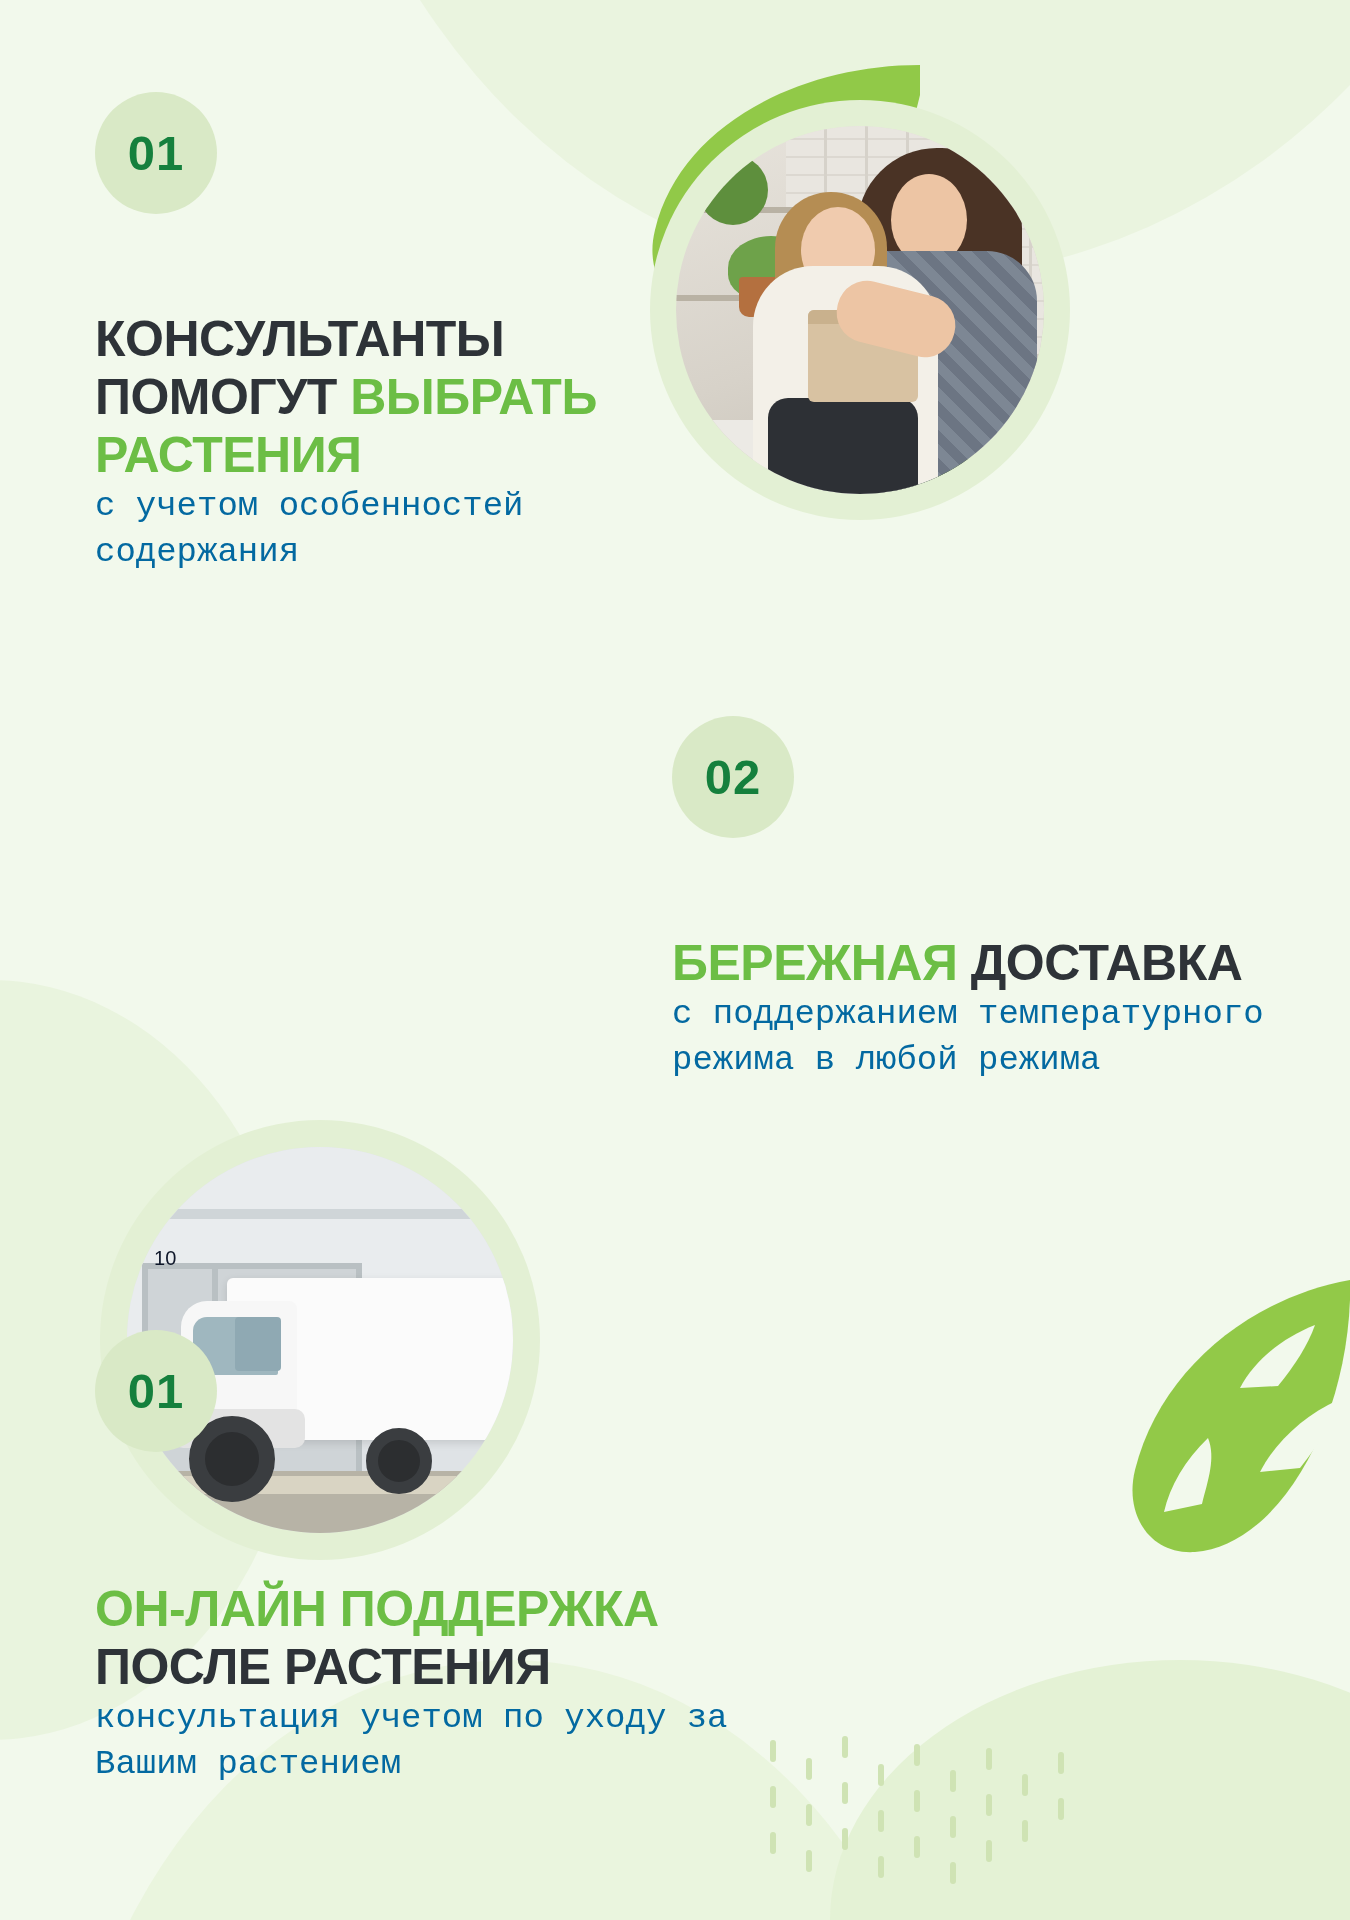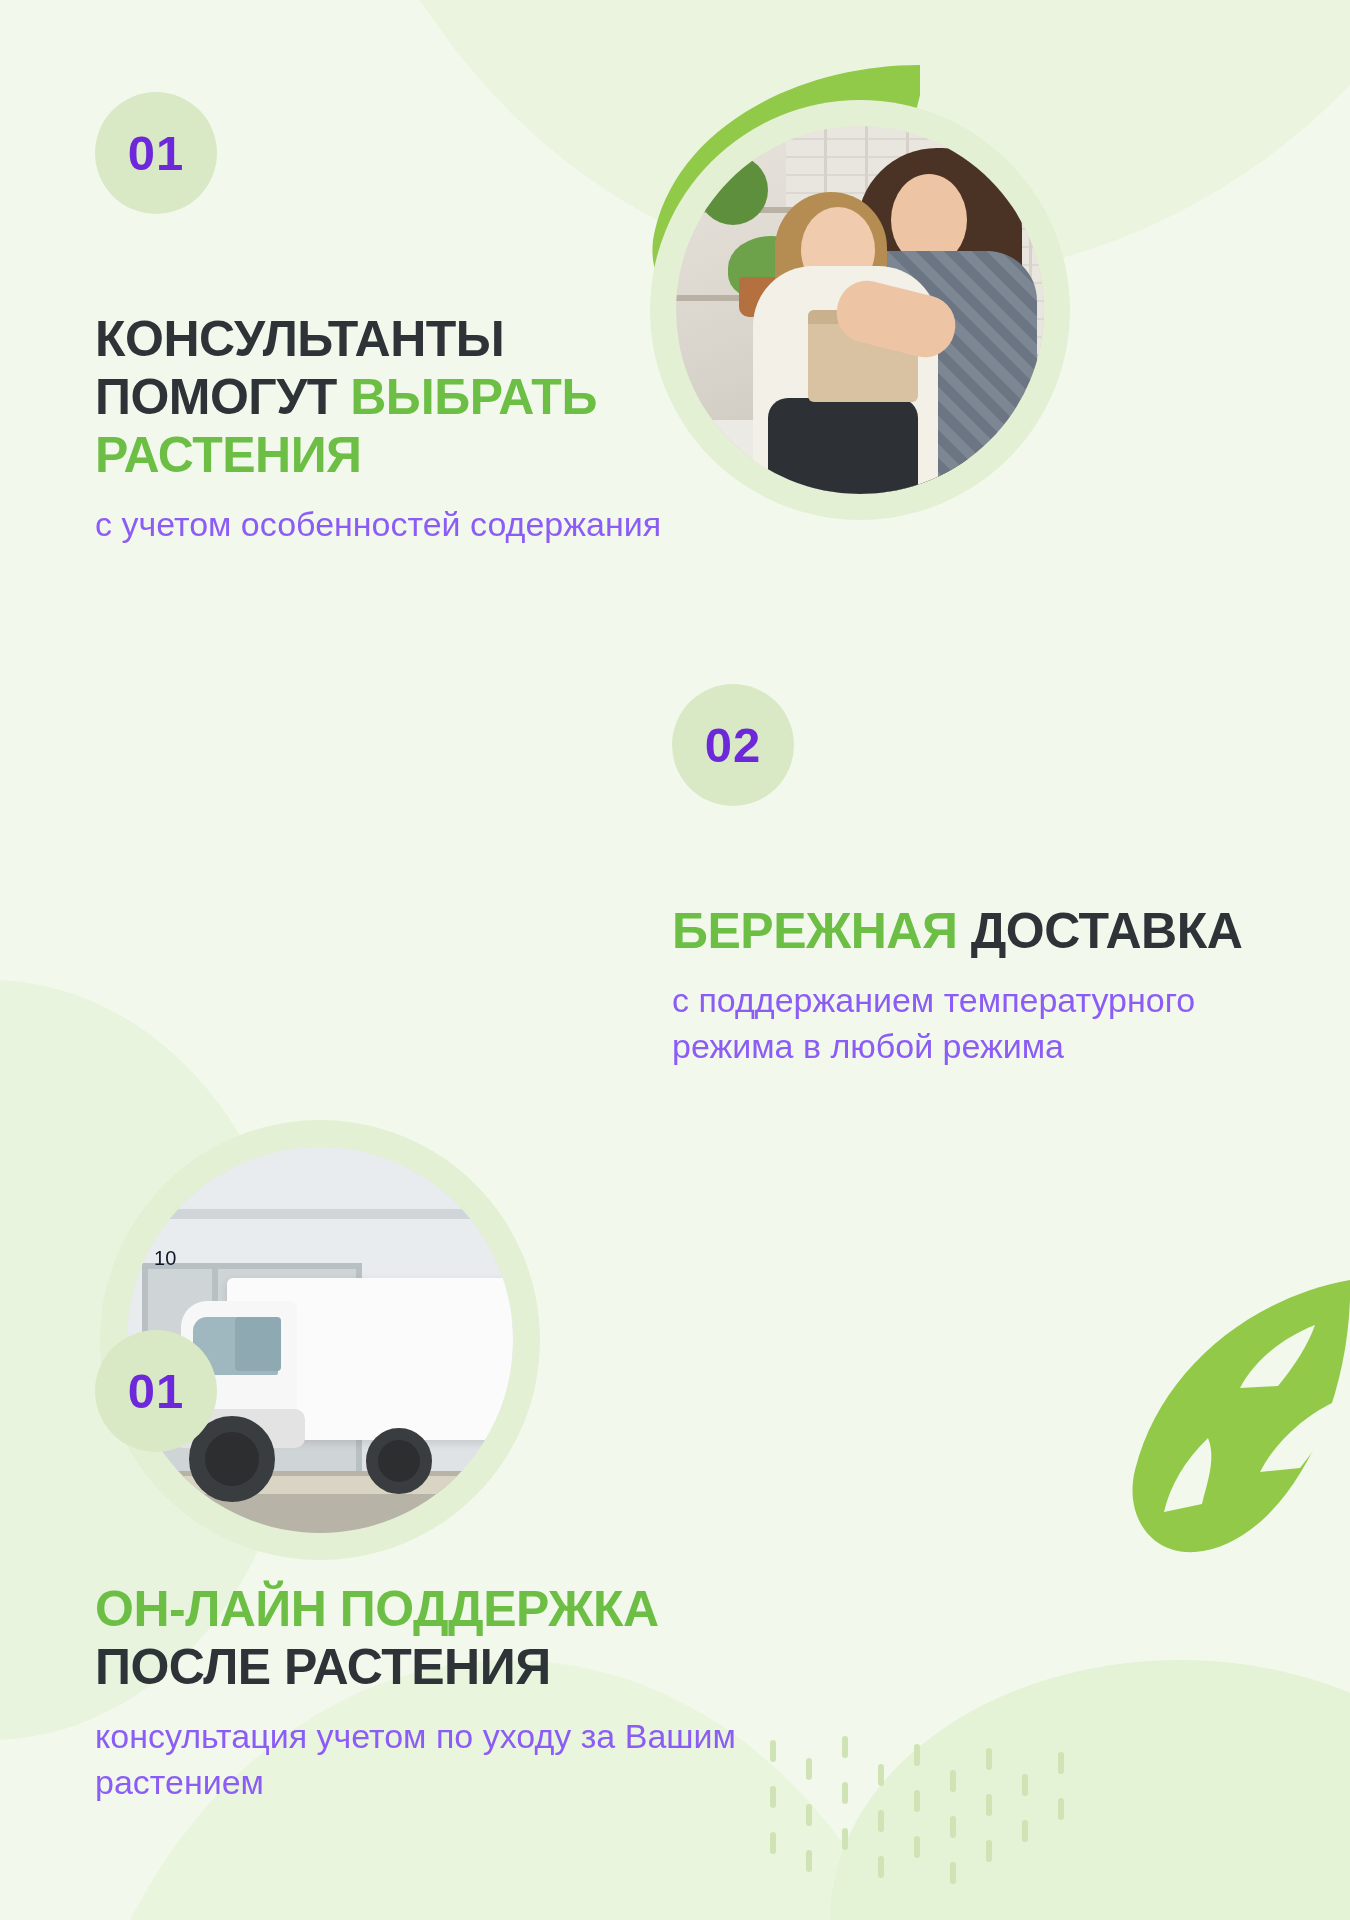--- a/index.html
+++ b/index.html
@@ -77,38 +77,38 @@
   .badge {
     width: 122px;
     height: 122px;
     border-radius: 50%;
     background: #d9e9c6;
     display: flex;
     align-items: center;
     justify-content: center;
     font-size: 49px;
     font-weight: bold;
-    color: #6d28d9;
+    color: #15803d;
     letter-spacing: 1px;
   }
 
   h2.headline {
     font-size: 50px;
     line-height: 1.16;
     font-weight: bold;
     color: #2e3338;
     letter-spacing: -0.5px;
   }
   h2.headline .hl { color: #6cbe45; }
 
   p.sub {
-    margin-top: 18px;
     font-size: 34px;
     line-height: 1.34;
-    color: #8b5cf6;
+    color: #0369a1;
+    font-family: Liberation Mono, monospace;
   }
 
   
   .photo-ring {
     border-radius: 50%;
     background: #e3f0d4;
     display: flex;
     align-items: center;
     justify-content: center;
     position: relative;
@@ -291,21 +291,21 @@
         <div class="p2-wind"></div>
         <div class="p2-wind2"></div>
         <div class="p2-bump"></div>
         <div class="p2-light"></div>
         <div class="p2-wheel1"></div>
         <div class="p2-wheel2"></div>
       </div>
     </div>
   </div>
 
-  <div class="block" style="top:684px; left:672px; width:620px;">
+  <div class="block" style="top:716px; left:672px; width:620px;">
     <div class="badge">
       <span>02</span>
     </div>
     <h2 class="headline" style="margin-top:96px;">
       <span class="hl">БЕРЕЖНАЯ </span><span>ДОСТАВКА</span>
     </h2>
     <p class="sub">с поддержанием температурного режима в любой режима</p>
   </div>
 
   <div class="block" style="top:1330px; left:95px; width:650px;">

